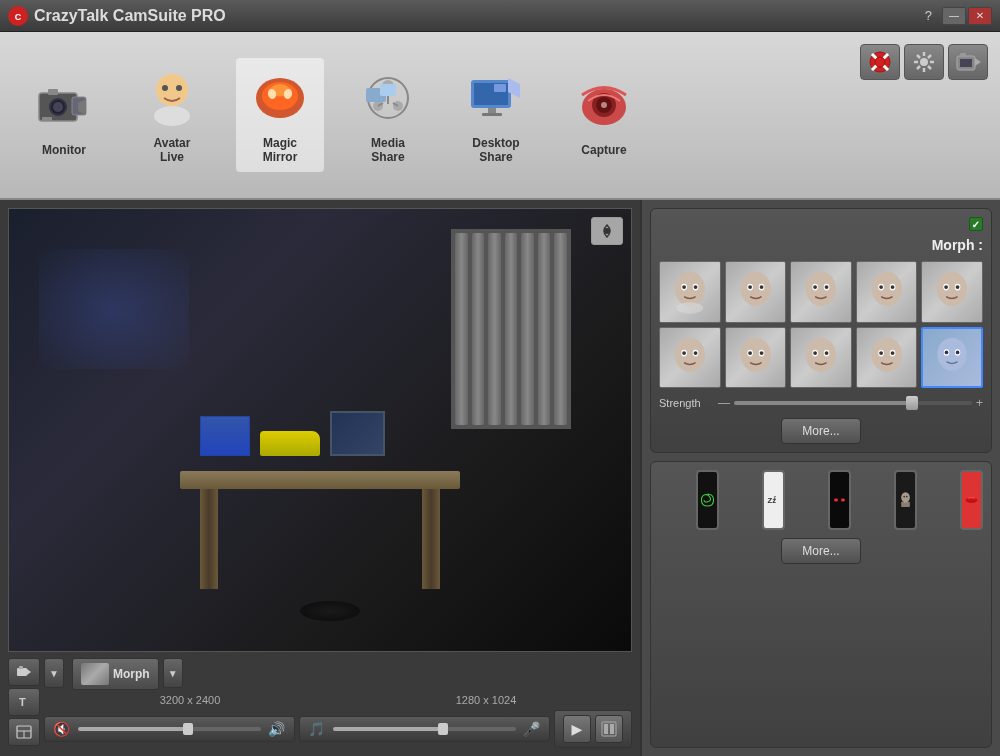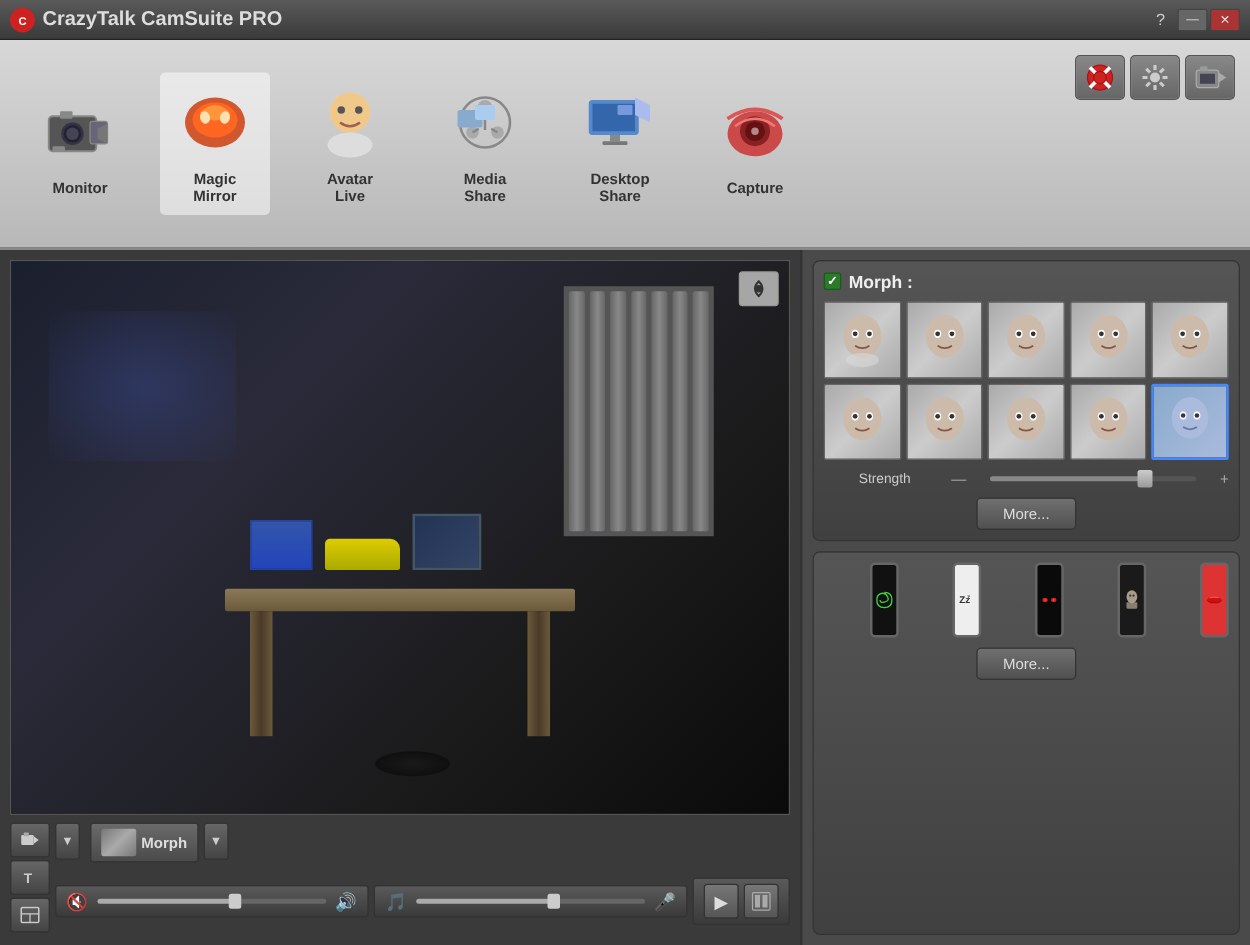--- a/index.html
+++ b/index.html
@@ -380,23 +380,24 @@
 
     
     .morph-section {
       background: linear-gradient(to bottom, #555, #404040);
       border: 1px solid #333;
       border-radius: 6px;
       padding: 8px;
     }
     .section-header {
       display: flex;
-      align-items: center;
+      align-items: flex-end;
       gap: 6px;
       margin-bottom: 8px;
+      flex-direction: column;
     }
     .section-checkbox {
       width: 14px; height: 14px;
       background: #2a7a2a;
       border: 1px solid #1a5a1a;
       border-radius: 2px;
       display: flex; align-items: center; justify-content: center;
       cursor: pointer;
     }
     .section-checkbox::after {
@@ -447,23 +448,22 @@
       background: linear-gradient(135deg, #aaa, #ccc, #aaa);
     }
     .face-svg {
       width: 80%;
       height: 80%;
     }
 
     .strength-row {
       display: flex;
       align-items: center;
-      gap: 19px;
+      gap: 4px;
       margin-bottom: 8px;
-      margin-left: 28px;
     }
     .strength-label {
       color: #ccc;
       font-size: 11px;
       min-width: 55px;
     }
     .strength-slider {
       flex: 1;
       height: 4px;
       background: linear-gradient(to right, #888 75%, #555 75%);
@@ -561,45 +561,45 @@
           <circle cx="24" cy="32" r="5" fill="#445"></circle>
           <rect x="38" y="22" width="14" height="18" rx="2" fill="#667" stroke="#888"></rect>
           <rect x="14" y="14" width="10" height="6" rx="1" fill="#888"></rect>
           <rect x="8" y="42" width="10" height="4" rx="1" fill="#888"></rect>
           <path d="M44 28 L52 24 L52 40 L44 36 Z" fill="#777"></path>
         </svg>
       </div>
       <span class="nav-label">Monitor</span>
     </div>
 
-    <div class="nav-item active">
-      <div class="nav-icon">
-        <svg width="60" height="60" viewBox="0 0 60 60">
-          <ellipse cx="30" cy="30" rx="24" ry="20" fill="#cc3300" opacity="0.8"></ellipse>
-          <ellipse cx="30" cy="28" rx="18" ry="14" fill="#ff6622"></ellipse>
-          <path d="M18 22 Q30 10 42 22 Q30 35 18 22Z" fill="#ffaa44" opacity="0.7"></path>
-          <ellipse cx="22" cy="26" rx="4" ry="5" fill="#ffe0b0" transform="rotate(-15,22,26)"></ellipse>
-          <ellipse cx="38" cy="26" rx="4" ry="5" fill="#ffe0b0" transform="rotate(15,38,26)"></ellipse>
-        </svg>
-      </div>
-      <span class="nav-label">Magic<br>Mirror</span>
-    </div>
-
     <div class="nav-item">
       <div class="nav-icon">
         <svg width="60" height="60" viewBox="0 0 60 60">
           <circle cx="30" cy="22" r="16" fill="#f5d5a0"></circle>
           <ellipse cx="30" cy="22" rx="16" ry="16" fill="#f0c88a"></ellipse>
           <circle cx="23" cy="20" r="3" fill="#555"></circle>
           <circle cx="37" cy="20" r="3" fill="#555"></circle>
           <path d="M22 30 Q30 36 38 30" stroke="#a06050" stroke-width="2" fill="none"></path>
           <ellipse cx="30" cy="48" rx="18" ry="10" fill="#ddd"></ellipse>
         </svg>
       </div>
       <span class="nav-label">Avatar<br>Live</span>
+    </div>
+
+    <div class="nav-item active">
+      <div class="nav-icon">
+        <svg width="60" height="60" viewBox="0 0 60 60">
+          <ellipse cx="30" cy="30" rx="24" ry="20" fill="#cc3300" opacity="0.8"></ellipse>
+          <ellipse cx="30" cy="28" rx="18" ry="14" fill="#ff6622"></ellipse>
+          <path d="M18 22 Q30 10 42 22 Q30 35 18 22Z" fill="#ffaa44" opacity="0.7"></path>
+          <ellipse cx="22" cy="26" rx="4" ry="5" fill="#ffe0b0" transform="rotate(-15,22,26)"></ellipse>
+          <ellipse cx="38" cy="26" rx="4" ry="5" fill="#ffe0b0" transform="rotate(15,38,26)"></ellipse>
+        </svg>
+      </div>
+      <span class="nav-label">Magic<br>Mirror</span>
     </div>
 
     <div class="nav-item">
       <div class="nav-icon">
         <svg width="60" height="60" viewBox="0 0 60 60">
           <circle cx="30" cy="30" r="20" fill="none" stroke="#888" stroke-width="2"></circle>
           <circle cx="30" cy="18" r="6" fill="#aaa"></circle>
           <path d="M30 24 L30 36" stroke="#888" stroke-width="2"></path>
           <circle cx="20" cy="38" r="5" fill="#aaa"></circle>
           <path d="M25 35 L20 38" stroke="#888" stroke-width="2"></path>
@@ -752,20 +752,24 @@
 
           <div class="rec-btn" style="margin-left:4px;">
             <div class="rec-thumb" style="background:linear-gradient(135deg,#777,#aaa,#777);"></div>
             <span>Morph</span>
           </div>
           <div class="rec-dropdown">
             <span>▼</span>
           </div>
         </div>
 
+        <div style="display:flex;gap:4px;">
+          <div class="res-label" style="flex:1;">3200 x 2400</div>
+          <div class="res-label" style="flex:1;">1280 x 1024</div>
+        </div>
 
         <div style="display:flex;gap:4px;flex:1;align-items:center;">
           <div class="audio-controls-row" style="flex:1;">
             <span class="audio-icon">🔇</span>
             <div class="slider-small">
               <div class="slider-small-thumb"></div>
             </div>
             <span class="audio-icon">🔊</span>
           </div>
 

